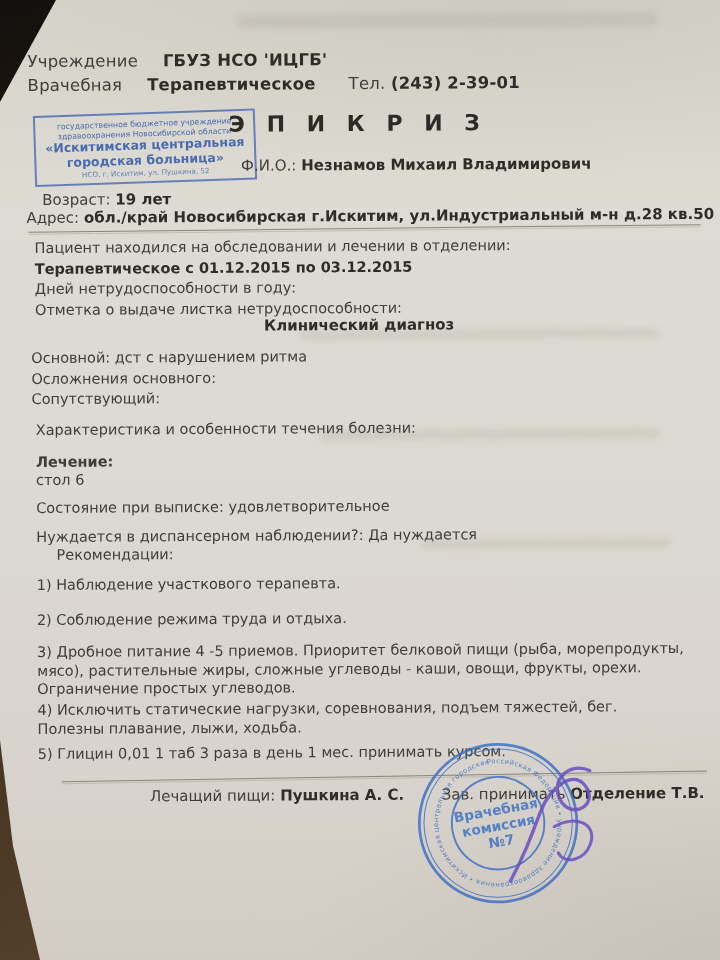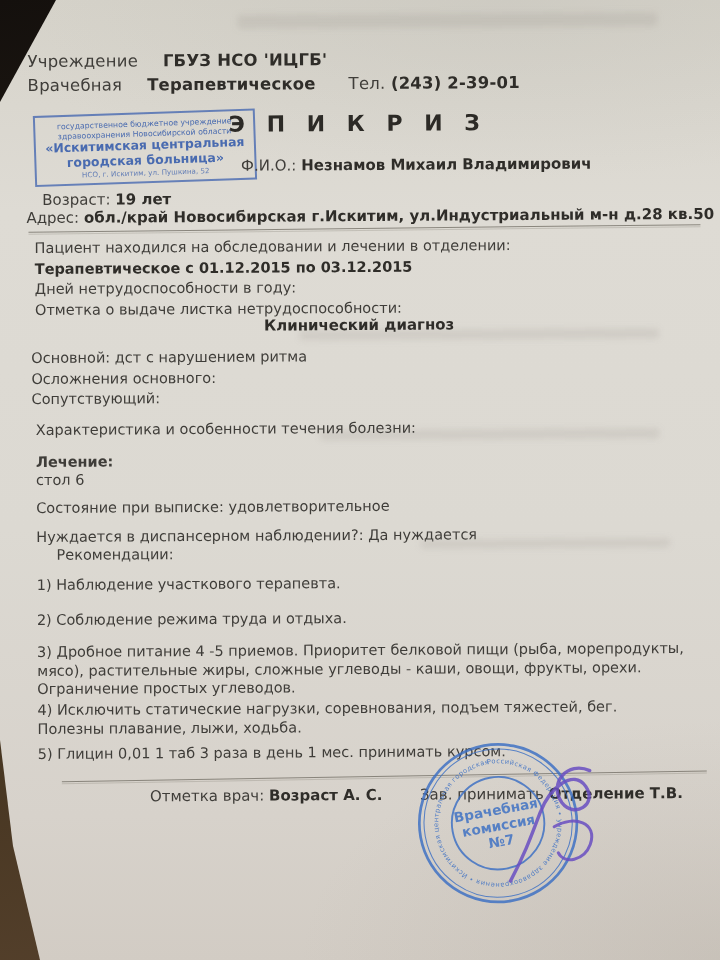--- a/index.html
+++ b/index.html
@@ -136,22 +136,22 @@
 
       <div class="abs rec" style="left:36px;top:574px;width:648px;">1) Наблюдение участкового терапевта.</div>
       <div class="abs rec" style="left:36px;top:609px;width:648px;">2) Соблюдение режима труда и отдыха.</div>
       <div class="abs rec" style="left:36px;top:641px;width:652px;">3) Дробное питание 4 -5 приемов. Приоритет белковой пищи (рыба, морепродукты, мясо), растительные жиры, сложные углеводы - каши, овощи, фрукты, орехи. Ограничение простых углеводов.</div>
       <div class="abs rec" style="left:36px;top:699px;width:648px;">4) Исключить статические нагрузки, соревнования, подъем тяжестей, бег. Полезны плавание, лыжи, ходьба.</div>
       <div class="abs rec" style="left:36px;top:743px;width:648px;">5) Глицин 0,01 1 таб 3 раза в день 1 мес. принимать курсом.</div>
 
       <div class="abs hline" style="left:60px;top:776px;width:645px;transform:rotate(-.6deg);border-top-width:1px;"></div>
 
       <div class="abs footerline">
-        <span>Отметка врач:</span>
-        <span class="b">Возраст А. С.</span>
+        <span>Лечащий пищи:</span>
+        <span class="b">Пушкина А. С.</span>
         <span class="sp"></span>
         <span>Зав. принимать</span>
         <span class="b">Отделение Т.В.</span>
       </div>
 
       <div class="abs roundstamp">
         <svg viewBox="0 0 160 160">
           <circle cx="80" cy="80" r="75" fill="none" stroke="#3b6fc4" stroke-width="2.6"></circle>
           <circle cx="80" cy="80" r="70.5" fill="none" stroke="#3b6fc4" stroke-width="1"></circle>
           <circle cx="80" cy="80" r="44" fill="none" stroke="#3b6fc4" stroke-width="1.8"></circle>

